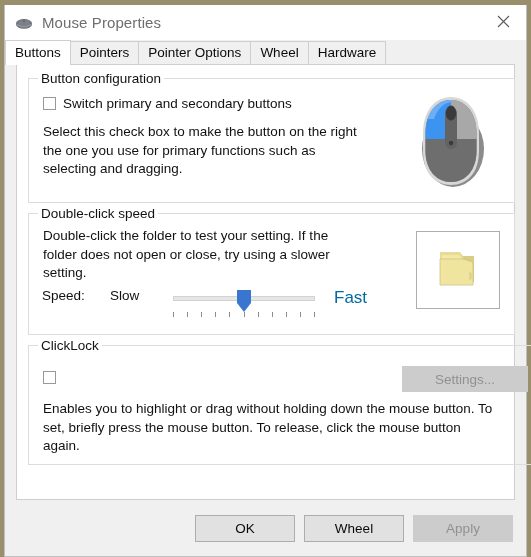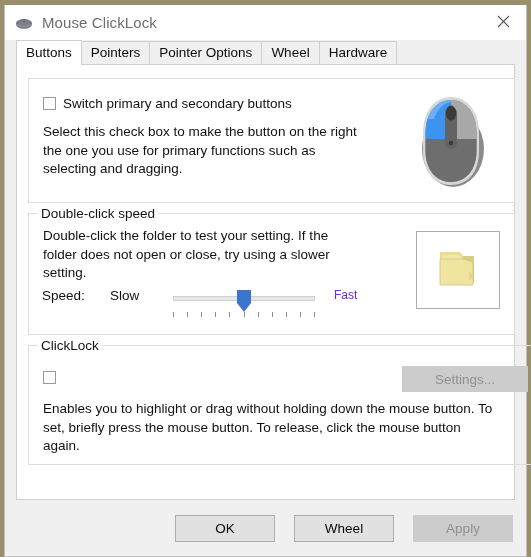--- a/index.html
+++ b/index.html
@@ -72,21 +72,20 @@
     cursor: default;
   }
   #close-button svg { display:block; }
 
   
   #tab-strip {
     height: 24px;
     background: #f0f0f0;
     display: flex;
     align-items: flex-end;
-    padding-left: 11px;
     flex: 0 0 auto;
     position: relative;
     z-index: 2;
   }
   .tab {
     font-size: 13.5px;
     color: #0b0b0b;
     padding: 3px 9px 4px 9px;
     border: 1px solid #cfcfcf;
     border-bottom: none;
@@ -252,22 +251,22 @@
   }
   #slider-ticks i {
     position: absolute;
     top: 0;
     width: 1px;
     height: 5px;
     background: #8c8c8c;
     display: block;
   }
   #speed-fast {
-    font-size: 12px;
-    color: #6d28d9;
+    font-size: 17px;
+    color: #0369a1;
     margin-left: 19px;
     flex: 0 0 auto;
   }
 
   
   #clicklock-settings-button {
     position: absolute;
     right: 14px;
     top: 20px;
     width: 126px;
@@ -285,21 +284,21 @@
   }
 
   
   #footer {
     flex: 0 0 auto;
     height: 56px;
     display: flex;
     align-items: center;
     justify-content: flex-end;
     padding-right: 13px;
-    gap: 19px;
+    gap: 9px;
     box-sizing: border-box;
   }
   .dlgbutton {
     width: 100px;
     height: 27px;
     font-size: 13.5px;
     font-family: "Liberation Sans", sans-serif;
     background: #e1e1e1;
     border: 1px solid #adadad;
     color: #0b0b0b;
@@ -323,40 +322,41 @@
 <div id="dialog-window">
 
   <div id="title-bar">
     <svg id="window-icon" viewBox="0 0 20 20">
       <ellipse cx="10" cy="11.5" rx="8" ry="4.2" fill="#6b7079"></ellipse>
       <ellipse cx="10" cy="10.2" rx="8" ry="4.2" fill="#8f949c"></ellipse>
       <path d="M2.2 10.2 Q4 6.6 10 6.2 Q16 6.6 17.8 10.2 Q14 12.6 10 12.6 Q6 12.6 2.2 10.2 Z" fill="#5d626b"></path>
       <ellipse cx="10" cy="9.6" rx="6.6" ry="3" fill="#7b8089"></ellipse>
       <line x1="10" y1="6.4" x2="10" y2="9.2" stroke="#4a4f57" stroke-width="0.8"></line>
     </svg>
-    <span id="window-title">Mouse ClickLock</span>
+    <span id="window-title">Mouse Properties</span>
     <div id="close-button">
       <svg width="13" height="13" viewBox="0 0 13 13">
         <line x1="1" y1="1" x2="12" y2="12" stroke="#5b5b5b" stroke-width="1.1"></line>
         <line x1="12" y1="1" x2="1" y2="12" stroke="#5b5b5b" stroke-width="1.1"></line>
       </svg>
     </div>
   </div>
 
   <div id="tab-strip">
     <div class="tab active">Buttons</div>
     <div class="tab">Pointers</div>
     <div class="tab">Pointer Options</div>
     <div class="tab">Wheel</div>
     <div class="tab">Hardware</div>
   </div>
 
   <div id="tab-page">
 
     <div class="groupbox" id="group-button-config">
+      <span class="group-label">Button configuration</span>
 
       <div class="checkrow" style="left:14px; top:17px;">
         <span class="checkbox"></span>
         <span class="lbl">Switch primary and secondary buttons</span>
       </div>
 
       <div class="desc" style="left:14px; top:44px; width:316px;">Select this check box to make the button on the right the one you use for primary functions such as selecting and dragging.</div>
 
       <svg id="mouse-illustration" viewBox="0 0 88 96">
         <ellipse cx="46" cy="56" rx="31" ry="38" fill="#2b2b2b" opacity="0.55"></ellipse>

